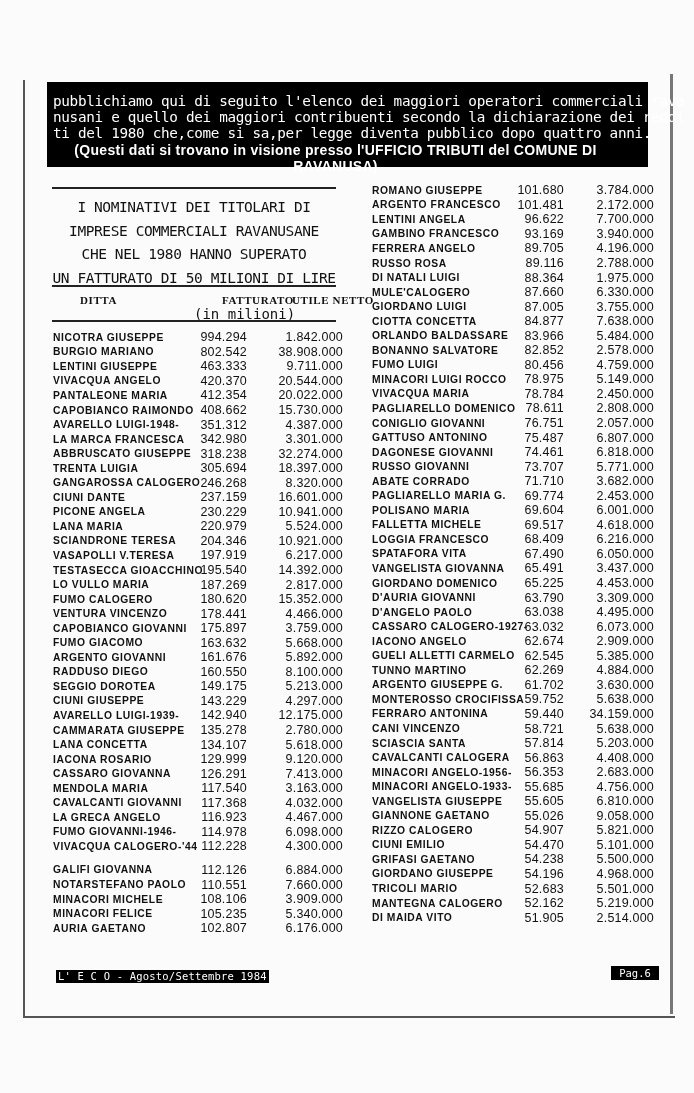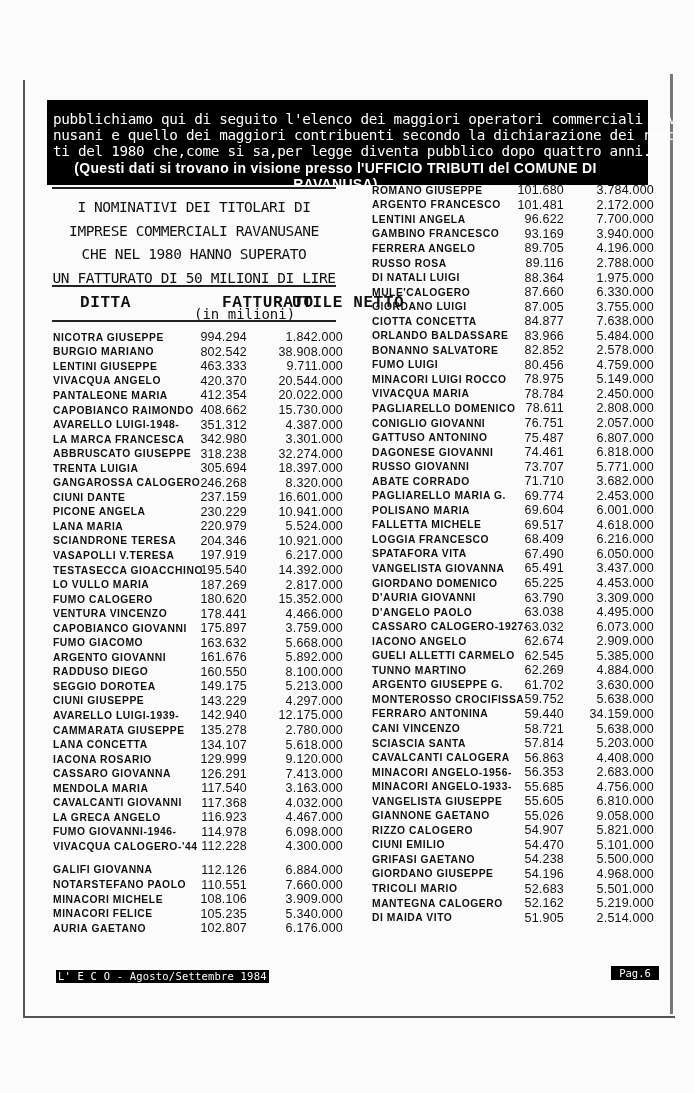--- a/index.html
+++ b/index.html
@@ -6,31 +6,31 @@
     body {
       width: 694px; height: 1093px; background: #fbfbfb; position: relative; overflow: hidden;
       font-family: "DejaVu Sans Mono", monospace; color: #111;
     }
     .frame-left { position: absolute; left: 23px; top: 80px; width: 2px; height: 937px; background: #555; }
     .frame-bottom { position: absolute; left: 23px; top: 1016px; width: 652px; height: 2px; background: #555; }
     .frame-right { position: absolute; left: 670px; top: 74px; width: 3px; height: 940px; background: #777; }
 
     .banner {
       position: absolute; left: 47px; top: 82px; width: 601px; height: 85px;
-      background: #000; color: #fff; box-sizing: border-box; padding: 11px 0 0 6px; margin-top: 18px;
+      background: #000; color: #fff; box-sizing: border-box; padding: 11px 0 0 6px;
     }
     .banner .line { font-family: "DejaVu Sans Mono", monospace; font-size: 14.3px; line-height: 16px; white-space: nowrap; letter-spacing: -0.3px; }
     .banner .note { font-family: "Liberation Sans", sans-serif; font-weight: bold; font-size: 14px; text-align: center; margin-top: 1px; letter-spacing: 0.3px; padding-right: 30px; }
 
     .rule { position: absolute; left: 52px; width: 284px; height: 2px; background: #222; }
     .title {
       position: absolute; left: 52px; top: 196px; width: 284px; text-align: center;
       font-family: "DejaVu Sans Mono", monospace; font-size: 14.5px; line-height: 23.5px; letter-spacing: -0.4px;
     }
-    .hdr { position: absolute; font-family: Liberation Mono, monospace; font-weight: bold; font-size: 16px; letter-spacing: 0.6px; padding-left: 27px; }
+    .hdr { position: absolute; font-family: Liberation Serif, serif; font-weight: bold; font-size: 11px; letter-spacing: 0.6px; padding-left: 27px; }
     .hdr-sub { position: absolute; font-family: "DejaVu Sans Mono", monospace; font-size: 14px; }
 
     .col { position: absolute; }
     .row { height: 14.55px; display: flex; align-items: center; white-space: nowrap; }
     .row .n { font-family: "Liberation Sans", sans-serif; font-weight: bold; font-size: 10.3px; letter-spacing: 0.55px; }
     .row .v { font-family: "Liberation Sans", sans-serif; font-size: 12.5px; text-align: right; position: absolute; letter-spacing: 0.2px; }
     .left-col .row { position: relative; width: 290px; }
     .left-col .v1 { right: 96px; }
     .left-col .v2 { right: 0; }
     .right-col .row { position: relative; width: 282px; }

